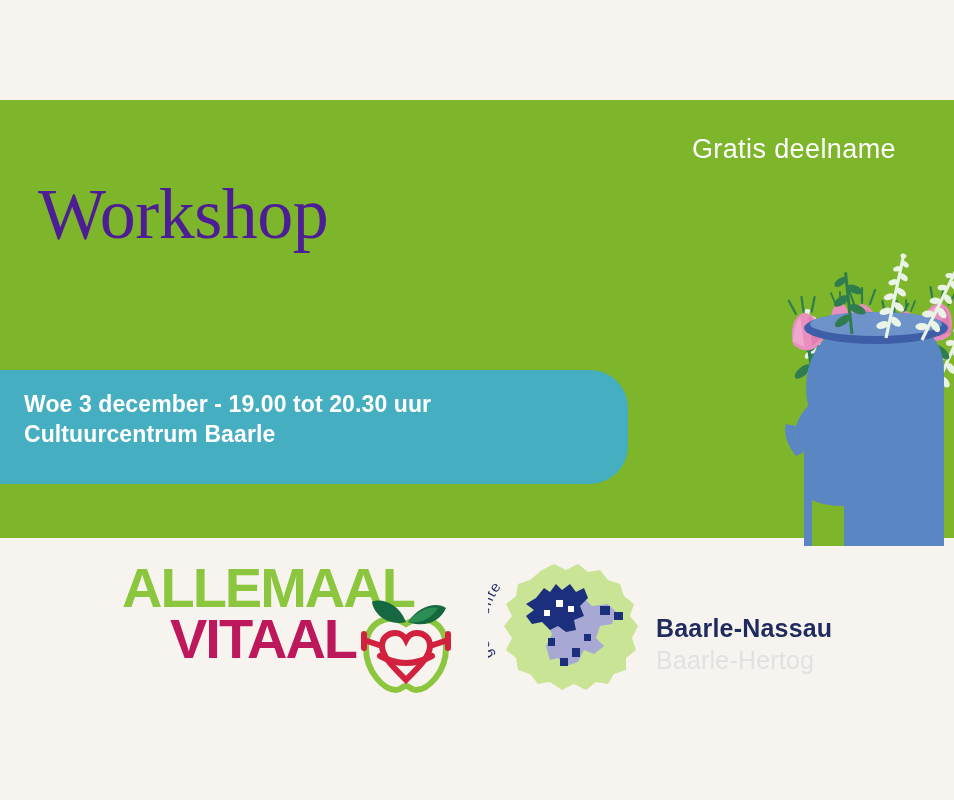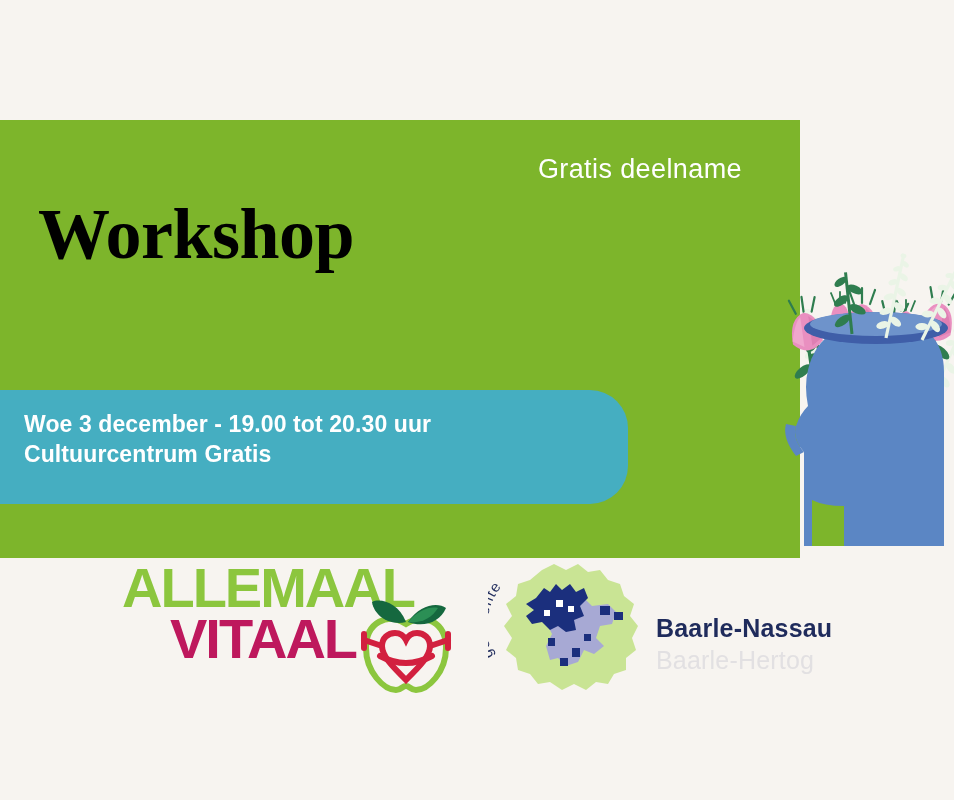--- a/index.html
+++ b/index.html
@@ -19,22 +19,22 @@
     position: relative;
     width: 954px;
     height: 800px;
     background: #f7f4f0;
   }
 
   
   .green-band {
     position: absolute;
     left: 0;
-    top: 120px;
-    width: 800px;
+    top: 100px;
+    width: 954px;
     height: 438px;
     background: #7db52b;
     overflow: visible;
   }
 
   .gratis {
     position: absolute;
     right: 58px;
     top: 34px;
     color: #ffffff;
@@ -42,23 +42,23 @@
     font-size: 27px;
     font-weight: 400;
     letter-spacing: 0.4px;
     white-space: nowrap;
   }
 
   .headline {
     position: absolute;
     left: 38px;
     top: 78px;
-    color: #000000;
+    color: #4c1d95;
     font-family: "Liberation Serif", serif;
-    font-weight: 700;
+    font-weight: 400;
     font-size: 72px;
     line-height: 1.02;
     letter-spacing: -0.5px;
     white-space: nowrap;
   }
   .headline .l2 { display: block; }
 
   
   .blue-banner {
     position: absolute;
@@ -188,21 +188,21 @@
   <div class="green-band">
 
     <div class="gratis">Gratis deelname</div>
 
     <div class="headline">
       <span class="l1">Workshop</span>
     </div>
 
     <div class="blue-banner">
       <div class="blue-line">Woe 3 december - 19.00 tot 20.30 uur</div>
-      <div class="blue-line">Cultuurcentrum Gratis</div>
+      <div class="blue-line">Cultuurcentrum Baarle</div>
     </div>
   </div>
 
   <div class="head-art">
     <svg width="172" height="356" viewBox="0 0 172 356">
       <defs>
         <g id="frond">
           <path d="M0 0 L0 -86" stroke="#eaf4e6" stroke-width="3.2" fill="none"></path>
           <g fill="#eaf4e6">
             <ellipse cx="-6" cy="-12" rx="6.5" ry="3.6" transform="rotate(-28 -6 -12)"></ellipse>

